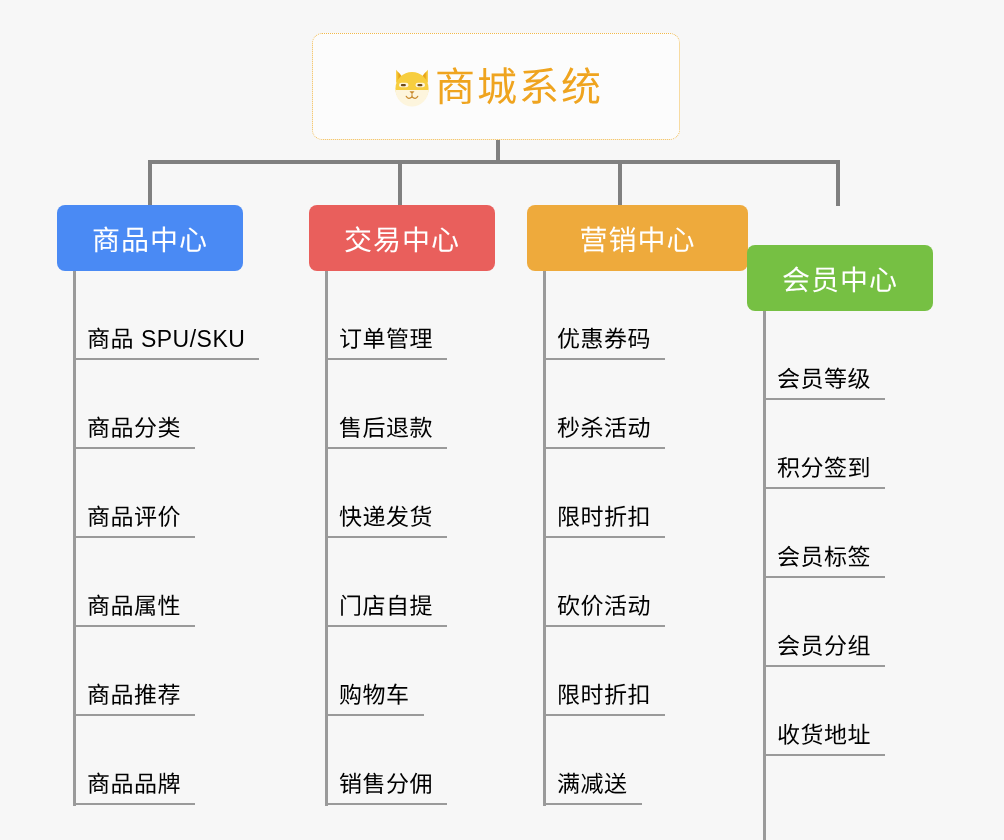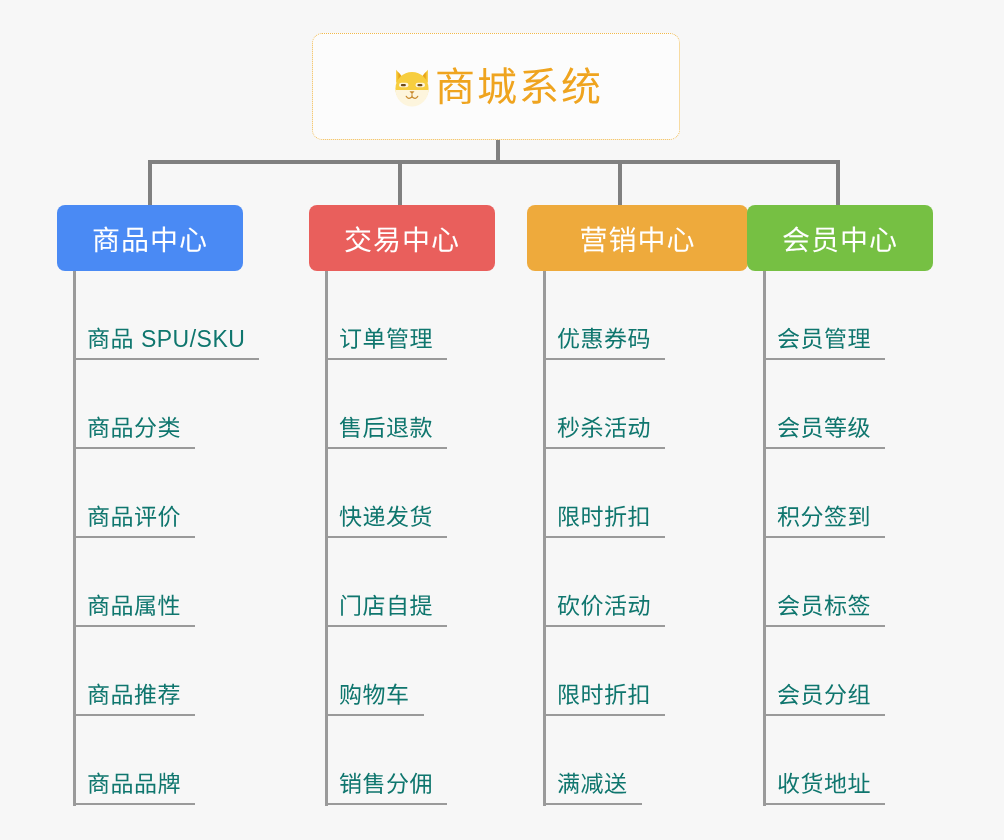--- a/index.html
+++ b/index.html
@@ -102,21 +102,21 @@
   }
   .leaf-inner {
     position: relative;
     display: inline-block;
     border-bottom: 2px solid #9a9a9a;
     padding: 0 14px 4px 14px;
     margin-left: 16px;
   }
   .leaf-label {
     font-size: 23px;
-    color: #0f766e;
+    color: #000000;
     white-space: nowrap;
     line-height: 1.25;
     letter-spacing: 0.5px;
   }
 </style>
 </head>
 <body>
 
 <div id="mindmap">
 
@@ -223,30 +223,27 @@
         </div>
       <div class="leaf">
           <span class="leaf-inner"><span class="leaf-label">限时折扣</span></span>
         </div>
       <div class="leaf">
           <span class="leaf-inner"><span class="leaf-label">满减送</span></span>
         </div>
     </div>
   </div>
 
-  <div class="column" style="left:747px; width:186px;">
+  <div class="column" style="left:747px; width:186px;margin-top:40px;">
     <div class="cat-box" style="background:#76c043; width:186px;">
       <span>会员中心</span>
     </div>
     <div class="trunk" style="left:16px; height:535px;"></div>
     <div class="leaf-list">
       <div class="leaf">
-          <span class="leaf-inner"><span class="leaf-label">会员管理</span></span>
-        </div>
-      <div class="leaf">
           <span class="leaf-inner"><span class="leaf-label">会员等级</span></span>
         </div>
       <div class="leaf">
           <span class="leaf-inner"><span class="leaf-label">积分签到</span></span>
         </div>
       <div class="leaf">
           <span class="leaf-inner"><span class="leaf-label">会员标签</span></span>
         </div>
       <div class="leaf">
           <span class="leaf-inner"><span class="leaf-label">会员分组</span></span>

